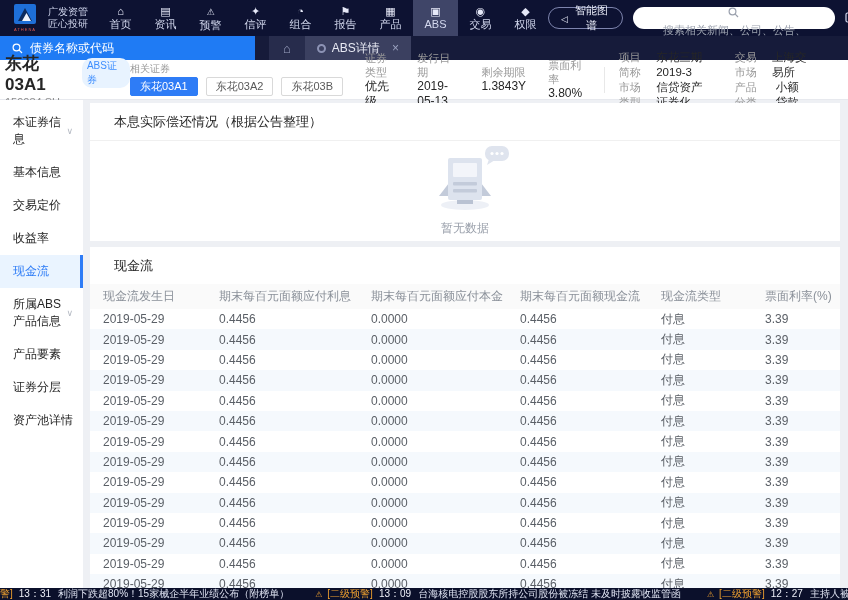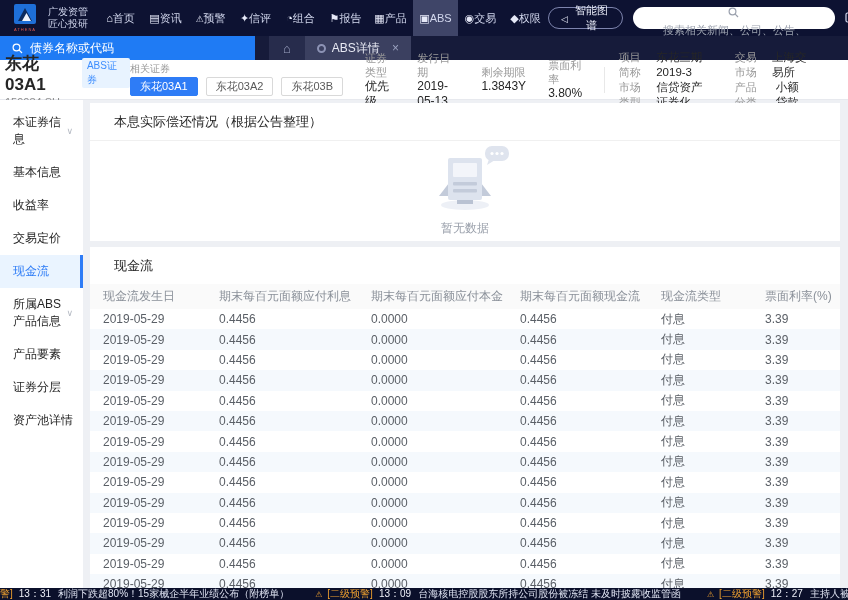--- a/index.html
+++ b/index.html
@@ -5,21 +5,21 @@
   *{margin:0;padding:0;box-sizing:border-box;}
   html,body{width:848px;height:600px;overflow:hidden;background:#eef0f4;
     font-family:"Liberation Sans","DejaVu Sans",sans-serif;}
   
   .topnav{height:36px;background:#0d1232;display:flex;align-items:stretch;color:#d3d8ee;}
   .logo{display:flex;align-items:center;gap:10px;padding:0 10px 0 12px;width:118px;}
   .logo-mark{width:26px;display:flex;flex-direction:column;align-items:center;}
   .logo-brand{font-size:4px;color:#e05a4e;letter-spacing:1px;margin-top:1px;}
   .logo-text{font-size:10px;line-height:12px;color:#cdd3ea;white-space:nowrap;}
   .nav-items{display:flex;align-items:stretch;}
-  .nav-item{width:45px;display:flex;align-items:center;justify-content:center;cursor:pointer;}
+  .nav-item{width:45px;display:flex;flex-direction:column;align-items:center;justify-content:center;cursor:pointer;}
   .nav-item.active{background:#3f4568;}
   .nav-icon{font-size:11px;line-height:12px;color:#e6e9f8;}
   .nav-label{font-size:11px;line-height:13px;margin-top:1px;}
   .home-icon::before{content:"⌂";}
   .news-icon::before{content:"▤";}
   .alert-icon::before{content:"⚠";font-size:9px;}
   .rating-icon::before{content:"✦";}
   .portfolio-icon::before{content:"◔";}
   .report-icon::before{content:"⚑";}
   .product-icon::before{content:"▦";}
@@ -41,21 +41,21 @@
   .tab.home{background:#272c4c;margin-left:14px;padding:0 14px;}
   .tab.home .home-icon::before{color:#9aa1bf;font-size:13px;}
   .tab.active-tab{background:#3b4060;color:#e8eaf4;}
   .tab-dot{width:9px;height:9px;border:2px solid #8d93b5;border-radius:50%;display:inline-block;}
   .close-icon::before{content:"×";color:#9aa1bf;font-size:12px;margin-left:6px;}
   
   .sec-header{height:40px;background:#fff;border-bottom:1px solid #e7e9ee;display:flex;align-items:center;padding:0 14px 0 5px;}
   .sec-name-blk{width:125px;}
   .sec-name-line{display:flex;align-items:center;gap:6px;}
   .sec-name{font-size:17px;font-weight:bold;color:#262626;}
-  .sec-badge{font-size:10px;color:#3d8eff;background:#e8f3ff;border-radius:2px;padding:1px 5px;}
+  .sec-badge{font-size:10px;color:#3d8eff;background:#e8f3ff;border-radius:10px;padding:1px 5px;}
   .sec-code{font-size:11px;color:#8c8c8c;margin-top:1px;}
   .rel-blk{width:235px;}
   .rel-label{font-size:10px;color:#999;line-height:11px;}
   .rel-tabs{display:flex;gap:8px;margin-top:3px;}
   .rel-tab{font-size:11px;height:19px;padding:0 9px;border:1px solid #d9d9d9;background:#fff;color:#595959;border-radius:2px;cursor:pointer;display:flex;align-items:center;}
   .rel-tab.active{background:#2e7cf6;border-color:#2e7cf6;color:#fff;}
   .hfields{display:flex;align-items:center;flex:1;}
   .hfield{margin-right:22px;}
   .hfield .lb{font-size:11px;color:#999;line-height:14px;}
   .hfield .vl{font-size:12px;color:#262626;line-height:15px;}
@@ -278,26 +278,26 @@
         <span>本证券信息</span>
         <span class="chev show">∨</span>
       </div>
 
       <div class="side-item item">
         <span>基本信息</span>
 
       </div>
 
       <div class="side-item item">
+        <span>交易定价</span>
+
+      </div>
+
+      <div class="side-item item">
         <span>收益率</span>
-
-      </div>
-
-      <div class="side-item item">
-        <span>交易定价</span>
 
       </div>
 
       <div class="side-item item active">
         <span>现金流</span>
 
       </div>
 
       <div class="side-item group">
         <span>所属ABS产品信息</span>

